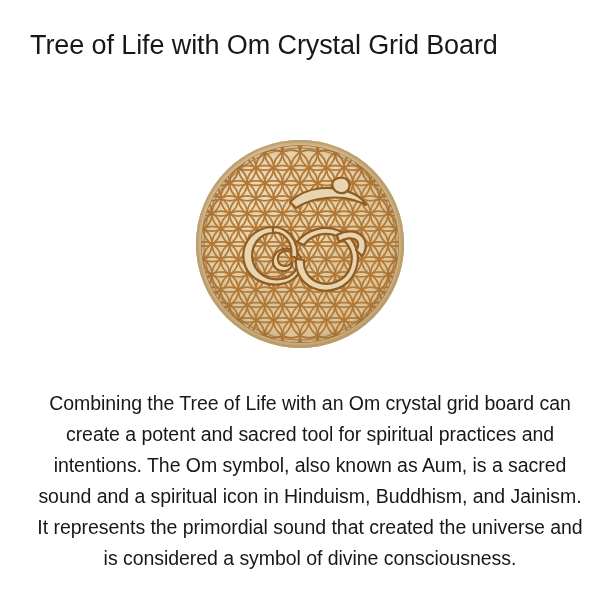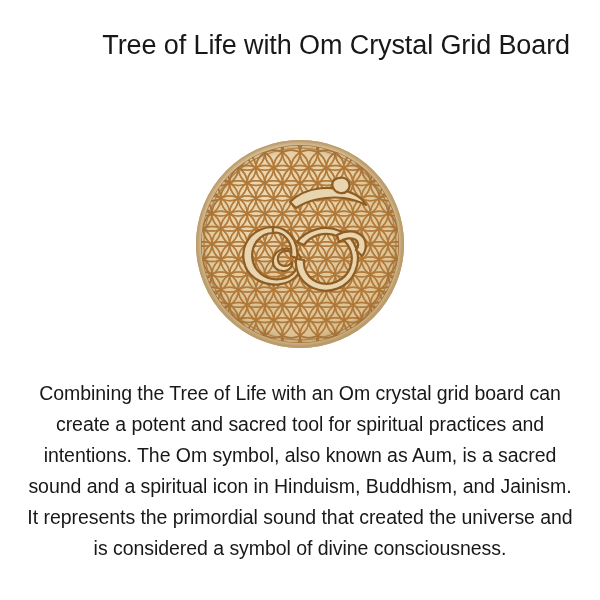--- a/index.html
+++ b/index.html
@@ -23,21 +23,21 @@
     box-sizing: border-box;
   }
 
   
   .product-title {
     position: absolute;
     top: 26px;
     left: 30px;
     width: 540px;
     margin: 0;
-    text-align: right;
+    text-align: left;
     font-family: "Liberation Sans", sans-serif;
     font-size: 27px;
     font-weight: 400;
     line-height: 38px;
     letter-spacing: -0.1px;
     color: #17181a;
   }
 
   
   .image-area {
@@ -60,21 +60,21 @@
     width: 212px;
     height: 212px;
   }
 
   
   .product-description {
     position: absolute;
     top: 378px;
     left: 24px;
     width: 552px;
-    margin: 0;
+    margin: 10px;
     text-align: center;
     font-family: "Liberation Sans", sans-serif;
     font-size: 19.5px;
     font-weight: 400;
     line-height: 31px;
     letter-spacing: -0.05px;
     color: #17181a;
   }
 </style>
 </head>

